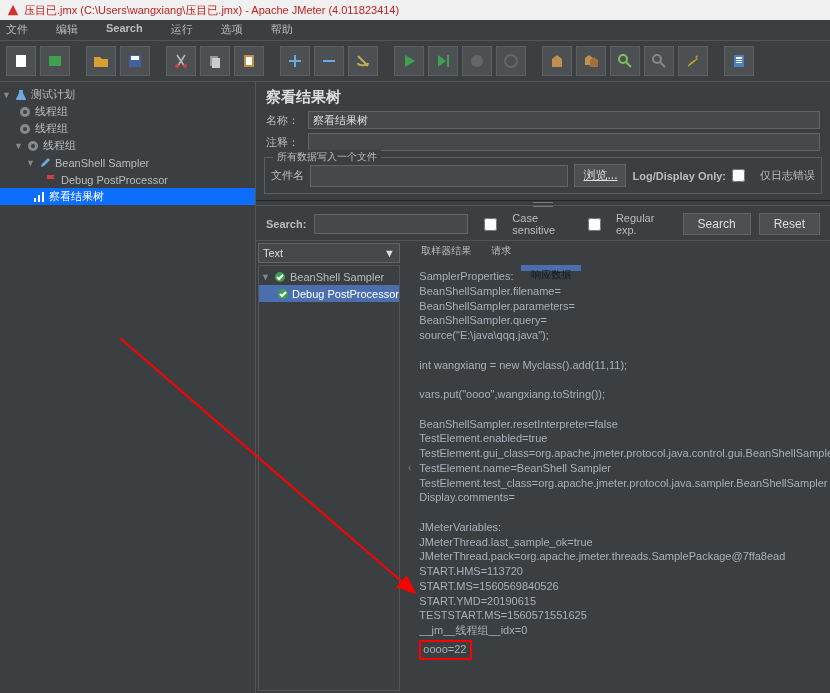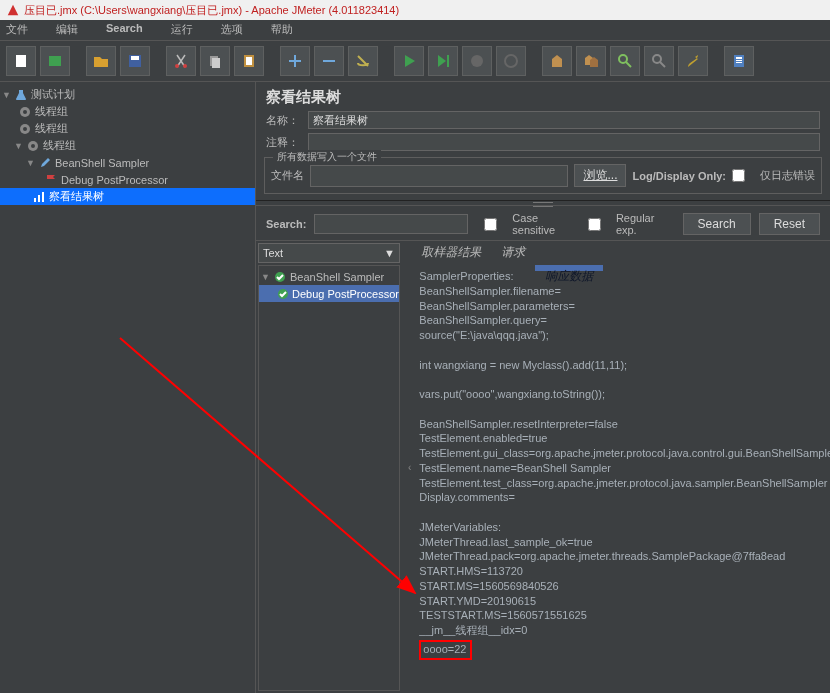--- a/index.html
+++ b/index.html
@@ -36,21 +36,21 @@
 .search-row { display: flex; align-items: center; gap: 8px; padding: 4px 10px; font-size: 12px; }
 .search-row input.search { width: 160px; background: #45494a; border: 1px solid #646464; color: #ddd; height: 20px; padding: 0 4px; }
 .lower { display: flex; flex: 1; border-top: 1px solid #555; overflow: hidden; }
 .left-lower { width: 152px; border-right: 6px solid #3c3f41; display: flex; flex-direction: column; }
 .combo { background: #45494a; border: 1px solid #646464; color: #ddd; height: 20px; display: flex; align-items: center; justify-content: space-between; padding: 0 4px; margin: 2px; }
 .result-tree { flex: 1; background: #3c3f41; border: 1px solid #555; margin: 0 2px 2px; padding: 2px 0; }
 .divider-v { width: 6px; background: #3c3f41; cursor: ew-resize; display: flex; align-items: center; justify-content: center; }
 .divider-v::after { content: "‹"; color: #888; font-size: 10px; }
 .right-lower { flex: 1; display: flex; flex-direction: column; }
 .tabs { display: flex; height: 22px; }
-.tab { padding: 3px 10px; font-size: 12px; color: #bbb; cursor: pointer; font-style: italic; }
+.tab { padding: 3px 10px; font-size: 10px; color: #bbb; cursor: pointer; }
 .tab.active { background: #4b6eaf; color: #0f172a; margin-top: 24px; }
 .response-body { flex: 1; padding: 6px 8px; color: #a8b0b8; font-size: 11.5px; line-height: 1.25; white-space: pre-wrap; overflow: hidden; position: relative; }
 .highlight-box { border: 2px solid #ff0000; display: inline-block; padding: 1px 4px 1px 2px; margin-top: 2px; }
 svg.arrow { position: absolute; top: 0; left: 0; pointer-events: none; }
 </style>
 </head>
 <body>
 
 <div class="title-bar">
   <svg viewBox="0 0 16 16">

